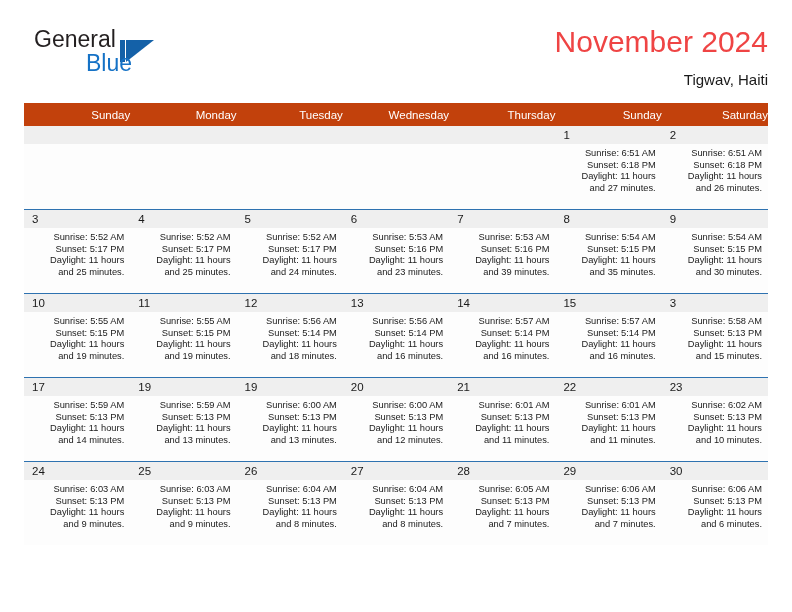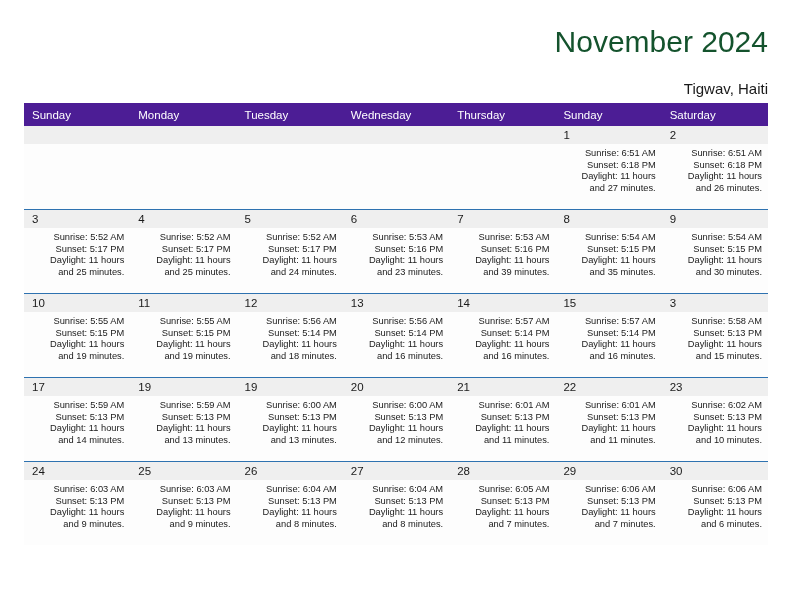--- a/index.html
+++ b/index.html
@@ -82,48 +82,48 @@
 
   .title-block {
     position: absolute;
     right: 0;
     top: -2px;
     text-align: right;
   }
   .cal-title {
     font-size: 30px;
     font-weight: 400;
-    color: #14532d;
+    color: #ef4444;
     line-height: 36px;
     white-space: nowrap;
   }
   .cal-subtitle {
     font-size: 15px;
     font-weight: 400;
     color: #1a1a1a;
     line-height: 20px;
-    margin-top: 19px;
+    margin-top: 10px;
     white-space: nowrap;
   }
 
   
   .calendar {
     position: absolute;
     left: 24px;
     top: 103px;
     width: 744px;
     border-collapse: collapse;
     table-layout: fixed;
   }
   .calendar th {
-    background: #4c1d95;
+    background: #c2410c;
     color: #ffffff;
     font-size: 11.5px;
     font-weight: 400;
-    text-align: left;
+    text-align: right;
     padding: 5px 0 5px 8px;
     height: 13px;
     border: none;
   }
   .calendar td {
     vertical-align: top;
     padding: 0;
     border: none;
     border-top: 1.6px solid #2e72b0;
     height: 83px;
@@ -159,20 +159,28 @@
     white-space: nowrap;
   }
 </style>
 </head>
 <body>
 
 <div class="page">
 
   <div class="header">
 
+    <div class="logo">
+      <span class="logo-general">General</span>
+      <span class="logo-mark">
+        <span class="logo-bar"></span>
+        <span class="logo-tri"></span>
+      </span>
+      <span class="logo-blue">Blue</span>
+    </div>
 
     <div class="title-block">
       <div class="cal-title">November 2024</div>
       <div class="cal-subtitle">Tigwav, Haiti</div>
     </div>
 
   </div>
 
   <table class="calendar">
     <thead>

